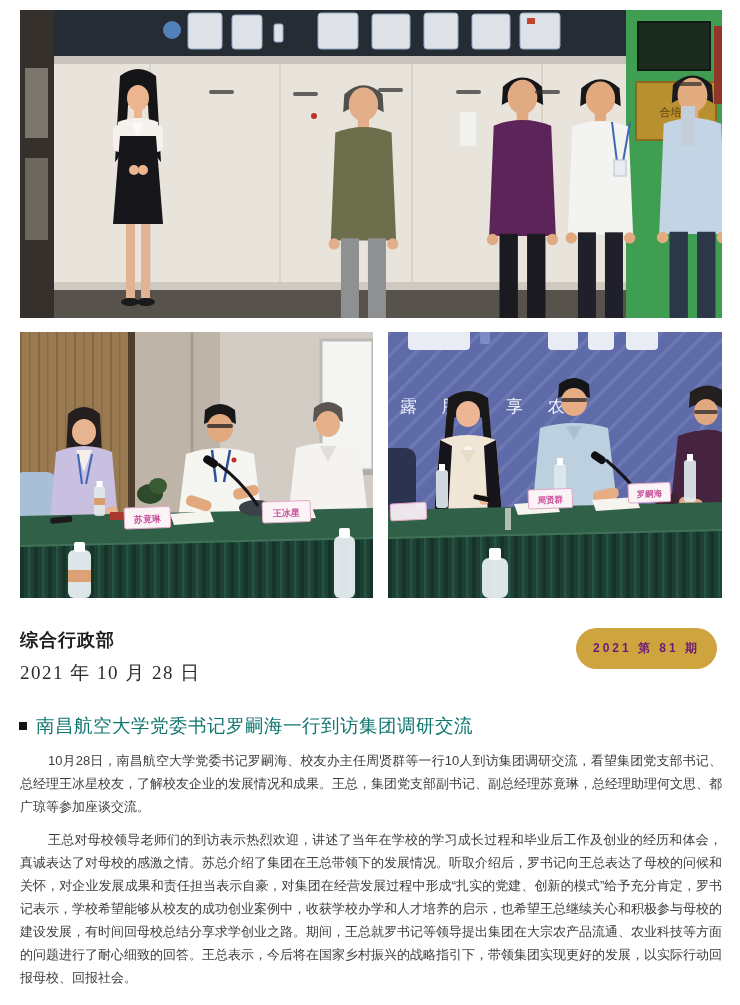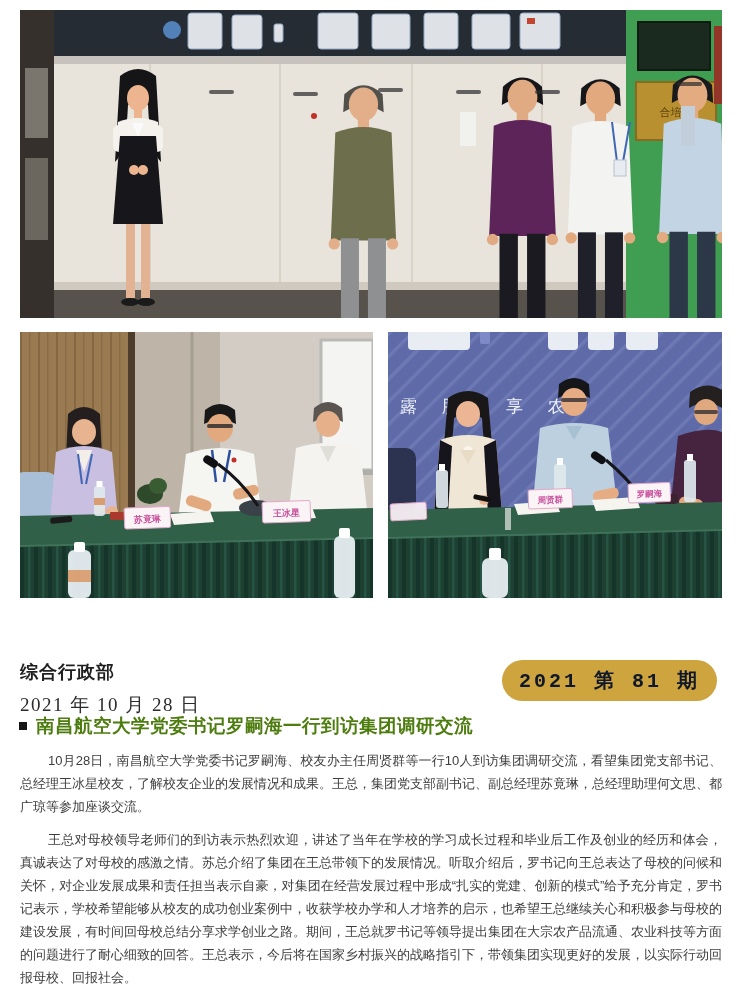--- a/index.html
+++ b/index.html
@@ -7,30 +7,30 @@
     width:740px;height:1005px;background:#ffffff;position:relative;overflow:hidden;
     font-family:"Liberation Sans",sans-serif;
   }
   figure{margin:0;padding:0;}
   .photo{position:absolute;overflow:hidden;background:#ddd;}
   .photo svg{display:block;width:100%;height:100%;}
   #photo-top{left:20px;top:10px;width:702px;height:308px;}
   #photo-left{left:20px;top:332px;width:353px;height:266px;}
   #photo-right{left:388px;top:332px;width:334px;height:266px;}
 
-  .meta-row{position:absolute;left:20px;top:660px;width:700px;display:flex;justify-content:space-between;align-items:flex-start;}
+  .meta-row{position:absolute;left:20px;top:628px;width:700px;display:flex;justify-content:space-between;align-items:flex-start;}
   .dept{font-family:"Liberation Serif",serif;font-size:18px;font-weight:600;color:#1f1f1f;letter-spacing:1px;}
   .pubdate{font-family:"Liberation Serif",serif;font-size:19px;color:#2b2b2b;margin-top:8px;letter-spacing:1.5px;}
   .badge{
     height:41px;min-width:92px;padding:0 17px;border-radius:21px;margin-right:3px;
-    color:#0f172a;font-family:Liberation Mono, monospace;font-weight:700;font-size:20px;
+    color:#701a75;font-family:Liberation Sans, sans-serif;font-weight:700;font-size:12px;
     display:flex;align-items:center;justify-content:center;letter-spacing:3px;box-sizing:border-box;
   }
   .headline{position:absolute;left:19px;top:713px;width:700px;margin:0;
-    font-size:18.5px;font-weight:bold;color:#4d7c0f;display:flex;align-items:center;gap:9px;letter-spacing:.5px;}
+    font-size:18.5px;font-weight:normal;color:#0f766e;display:flex;align-items:center;gap:9px;letter-spacing:.5px;}
   .bullet{width:8px;height:8px;background:#151515;display:inline-block;flex:0 0 auto;}
   .body-text{position:absolute;left:20px;top:749px;width:702px;
     font-size:13px;line-height:23px;color:#3d3d3d;text-align:justify;}
   .body-text p{margin:0 0 10px;text-indent:2.15em;}
 
   
   .facep,.neckp,.handp{fill:var(--skin,#e5b08a);}
   .hairp{fill:var(--hair,#1c1c1e);}
   .torsop{fill:var(--shirt,#ffffff);}
   .legp{fill:var(--pants,#222222);}

